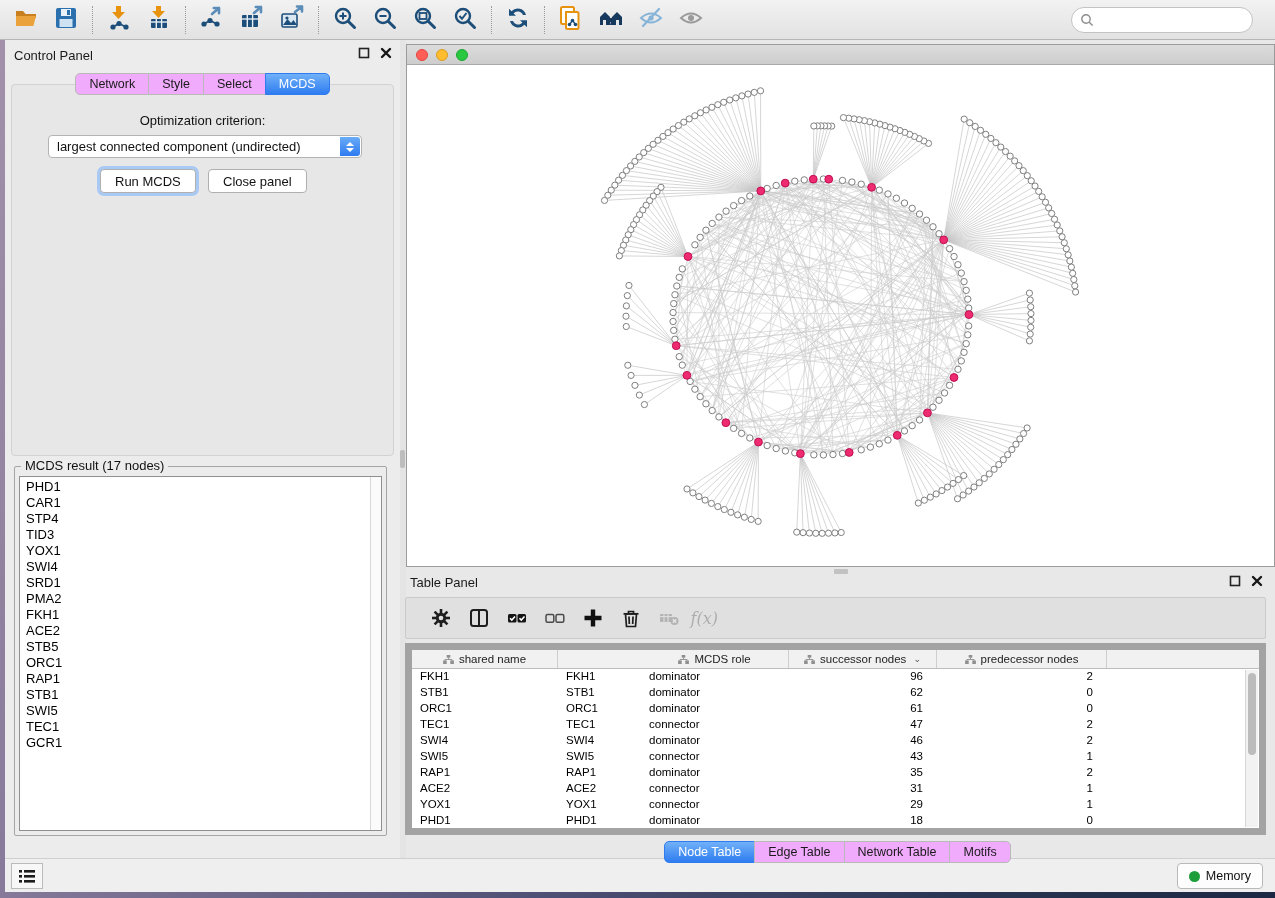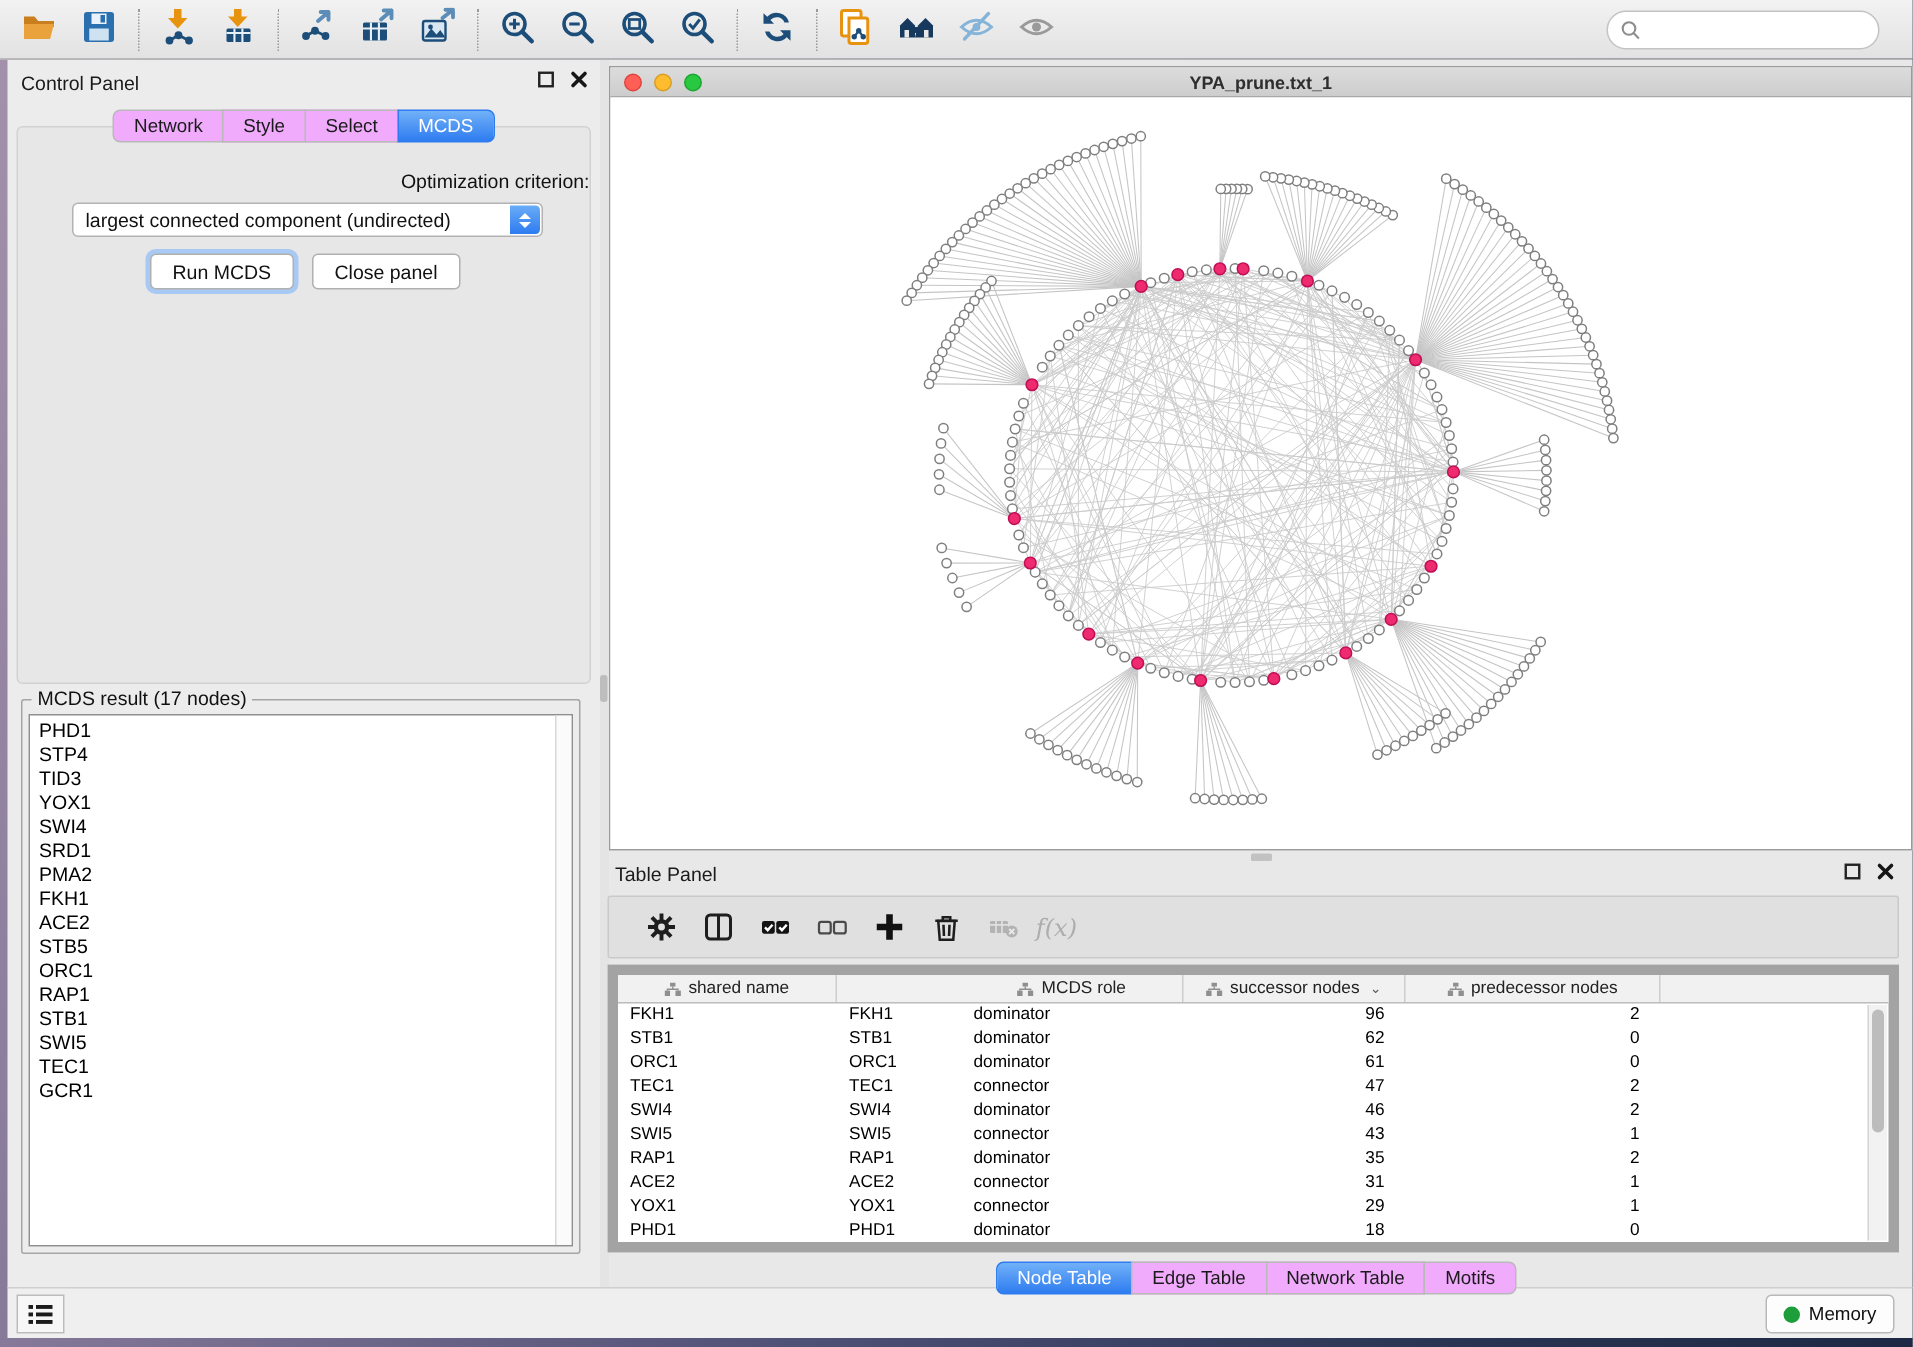--- a/index.html
+++ b/index.html
@@ -30,21 +30,21 @@
   .win-icons .wi { width:12px; height:12px; display:inline-block; }
   .tabs-row { position:absolute; left:0; right:0; display:flex; justify-content:center; z-index:3; }
   .tab { padding:3px 13px; font-size:12.5px; background:#f0abfc; border:1px solid #b9b9b9;
     margin-left:-1px; color:#1a1a1a; cursor:default; }
   .tab:first-child { border-radius:5px 0 0 5px; margin-left:0; }
   .tab:last-child { border-radius:0 5px 5px 0; }
   .tab.active { background:linear-gradient(#71b1f8,#2e7cf0); border-color:#2e7cf0; color:#fff; }
   .cp .tabs-row { top:33px; }
   .cp-inner { position:absolute; left:6px; top:44px; width:383px; height:372px;
     background:#e7e7e7; border:1px solid #d2d2d2; border-radius:4px; }
-  .opt-label { position:absolute; left:0; right:0; top:28px; text-align:right; font-size:13px; color:#111; }
+  .opt-label { position:absolute; left:0; right:0; top:28px; text-align:center; font-size:13px; color:#111; }
   .combo { position:absolute; left:36px; top:50px; width:314px; height:23px; background:#fff;
     border:1px solid #b3b3b3; border-radius:4px; font-size:13px; color:#111;
     display:flex; align-items:center; padding-left:8px; }
   .combo .stepper { position:absolute; right:1px; top:1px; bottom:1px; width:20px; border-radius:0 3px 3px 0;
     background:linear-gradient(#6aacf7,#2d7bf0); display:flex; flex-direction:column;
     align-items:center; justify-content:center; gap:2px; }
   .combo .stepper i { width:0; height:0; border-left:4px solid transparent; border-right:4px solid transparent; }
   .combo .stepper i.up { border-bottom:4px solid #fff; }
   .combo .stepper i.dn { border-top:4px solid #fff; }
   .btn { height:24px; background:#fff; border:1px solid #b0b0b0; border-radius:4px;
@@ -308,20 +308,21 @@
           </span>
       </div>
       <button class="btn run-btn">Run MCDS</button>
       <button class="btn close-btn">Close panel</button>
     </div>
     <div class="groupbox">
       <span class="legend">MCDS result (17 nodes)</span>
       <div class="mcds-list" id="mcds-list">
         <div class="list-scroll"></div>
       <div class="item">PHD1</div>
+          <div class="item">CAR1</div>
           <div class="item">STP4</div>
           <div class="item">TID3</div>
           <div class="item">YOX1</div>
           <div class="item">SWI4</div>
           <div class="item">SRD1</div>
           <div class="item">PMA2</div>
           <div class="item">FKH1</div>
           <div class="item">ACE2</div>
           <div class="item">STB5</div>
           <div class="item">ORC1</div>
@@ -339,21 +340,20 @@
         <div class="grip"></div>
       </div>
 
     <div class="netwin">
       <div class="nettitle">
         <span class="lights">
           <span class="light red"></span>
           <span class="light yel"></span>
           <span class="light grn"></span>
         </span>
-        <span class="t">YPA_prune.txt_1</span>
       </div>
       <svg class="netcanvas" id="netcanvas" viewBox="0 0 867 501">
           <g stroke="#a9a9a9" stroke-width="0.6" opacity="0.6">
             <line x1="353.8029768247816" y1="125.93072684532108" x2="266.6980536673411" y2="265.38735969394145"></line>
             <line x1="353.8029768247816" y1="125.93072684532108" x2="287.8719100989165" y2="324.2000497883339"></line>
             <line x1="353.8029768247816" y1="125.93072684532108" x2="267.93632710738416" y2="274.24986715592684"></line>
             <line x1="353.8029768247816" y1="125.93072684532108" x2="490.22563508668804" y2="370.2890874968915"></line>
             <line x1="353.8029768247816" y1="125.93072684532108" x2="272.2430360201779" y2="212.3418699500937"></line>
             <line x1="353.8029768247816" y1="125.93072684532108" x2="497.4656404179341" y2="365.96097055468744"></line>
             <line x1="353.8029768247816" y1="125.93072684532108" x2="334.5358142999504" y2="368.4213612334086"></line>

